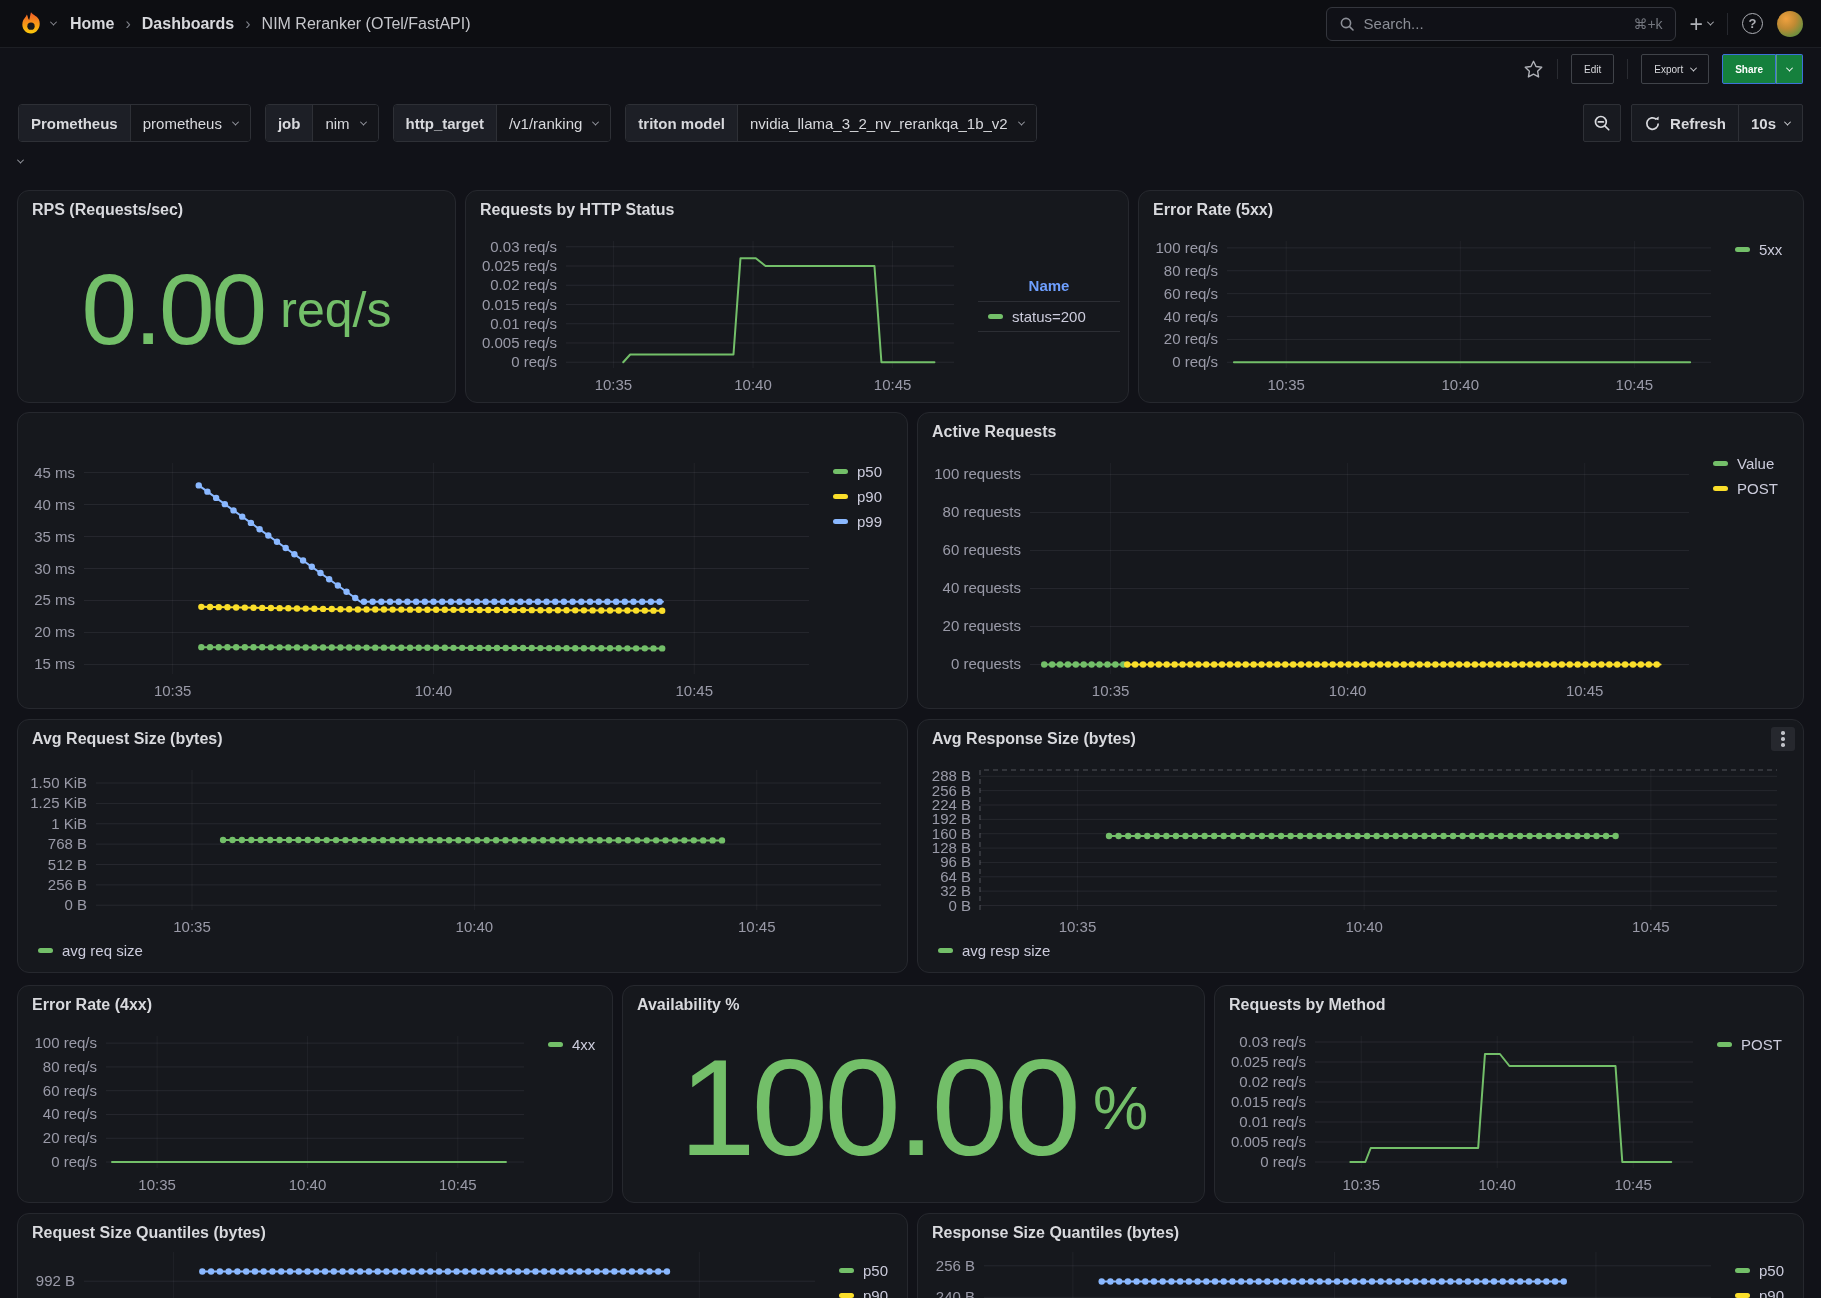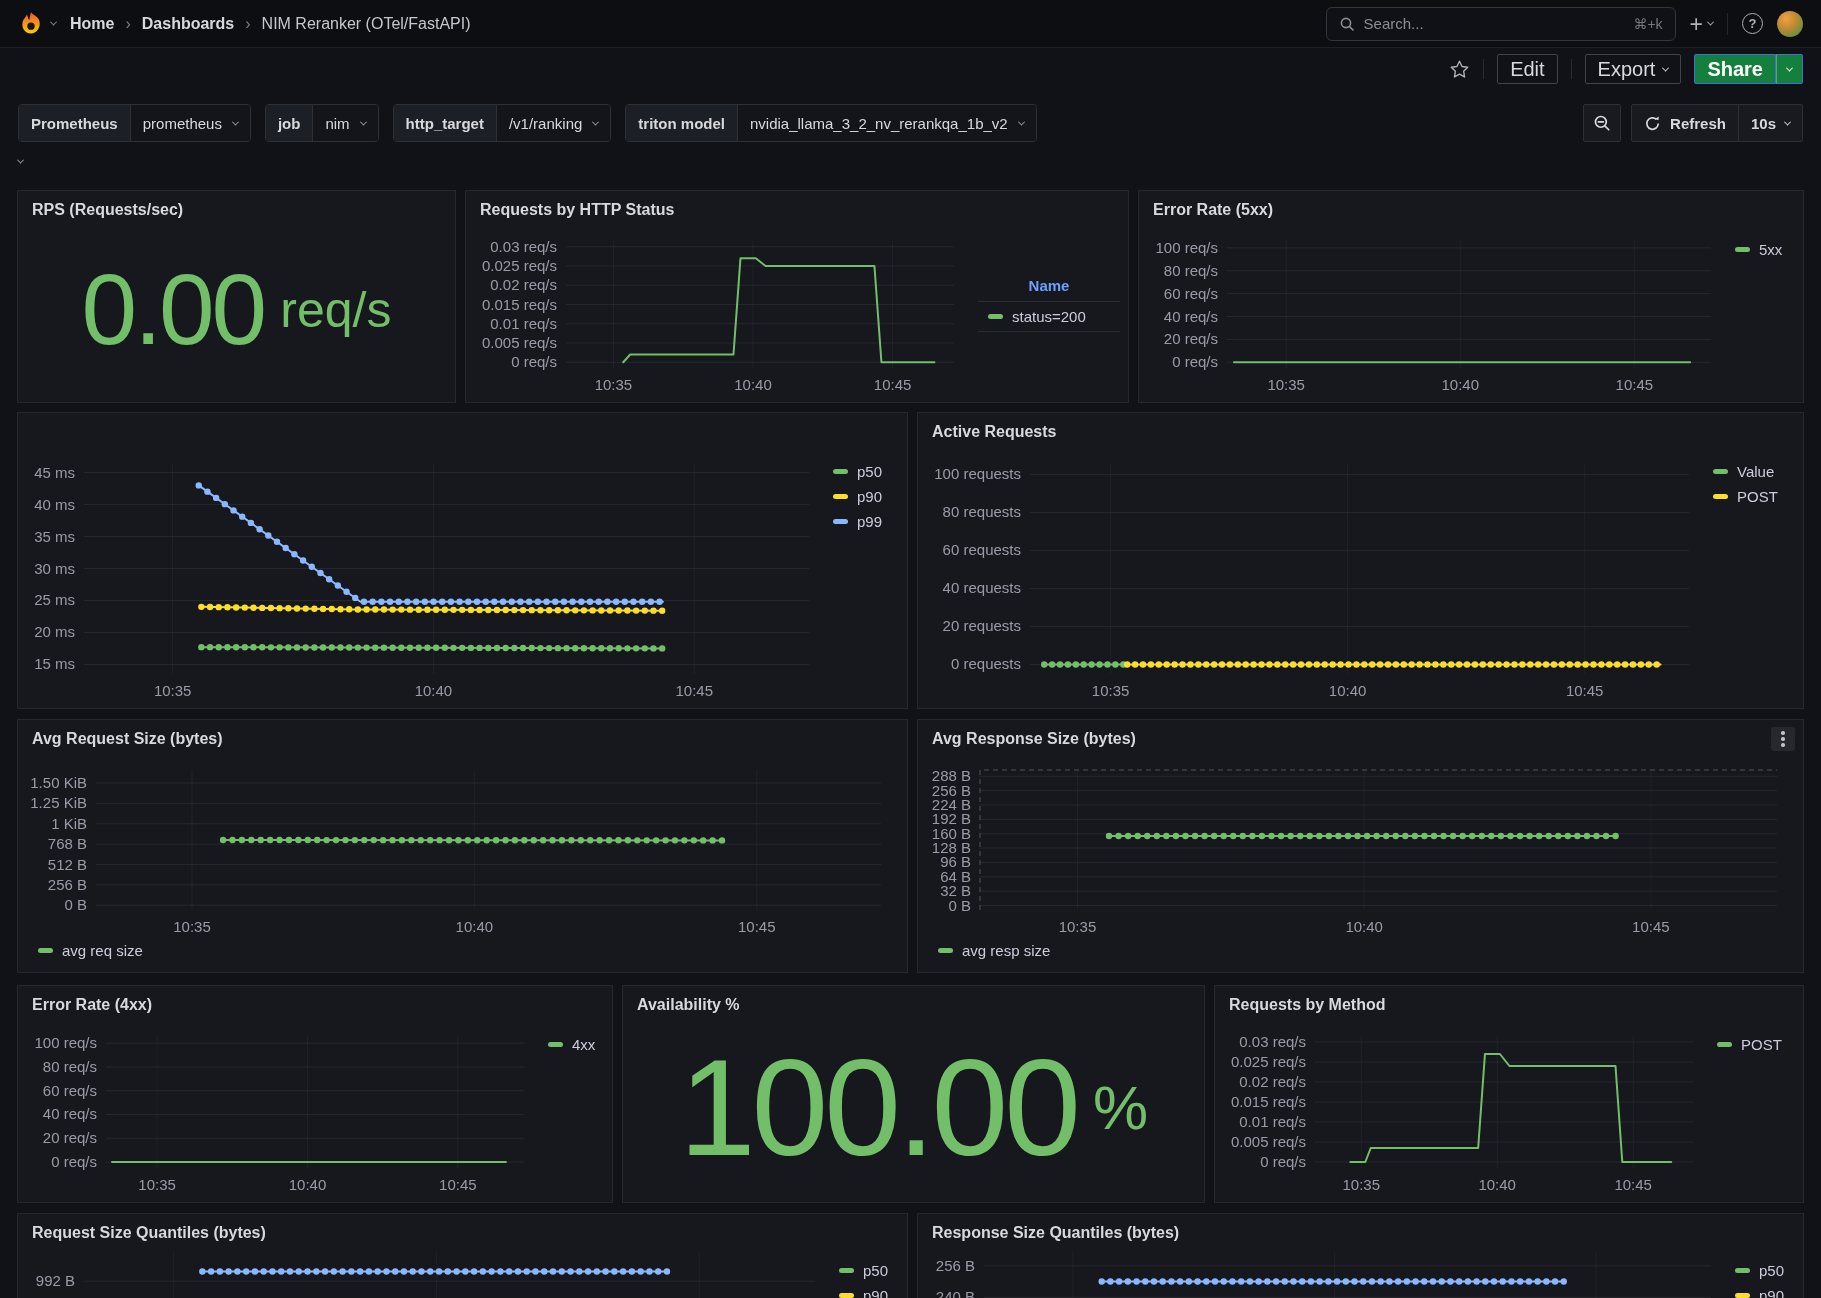--- a/index.html
+++ b/index.html
@@ -27,21 +27,21 @@
                align-items:center;justify-content:center;font-size:13px;font-weight:bold;color:#aeb0b6}
   .avatar{width:26px;height:26px;border-radius:50%;cursor:pointer;border:none;padding:0;
           background:radial-gradient(circle at 35% 30%,#f0a13f 0%,#c08a33 40%,#6f8f3e 75%,#50632d 100%)}
   .nav-divider{width:1px;height:22px;background:#26282e}
 
   
   .toolbar{height:42px;display:flex;align-items:center;justify-content:flex-end;gap:13px;padding:0 18px}
   .tb-icon{background:none;border:none;padding:0;display:flex;align-items:center;cursor:pointer}
   .tb-divider{width:1px;height:20px;background:#2a2c32}
   .btn{height:30px;padding:0 12px;border-radius:2px;background:transparent;border:1px solid #404349;
-       color:#d8d9dd;font-size:20px;display:flex;align-items:center;gap:8px;font-family:inherit;cursor:pointer}
+       color:#d8d9dd;font-size:10px;display:flex;align-items:center;gap:8px;font-family:inherit;cursor:pointer}
   .btn-primary{background:#15803d;border:1px solid #3d71d9;color:#fff;font-weight:700}
   .share-group{display:flex}
   .share-main{border-radius:2px 0 0 2px}
   .share-chev{width:27px;padding:0;justify-content:center;border-radius:0 2px 2px 0;border-left:1px solid rgba(255,255,255,.28)}
 
   
   .subbar{display:flex;align-items:flex-start;justify-content:space-between;padding:14px 18px 0}
   .vars{display:flex;gap:14px}
   .varbox{display:flex;height:38px;border:1px solid #2e3036;border-radius:4px;overflow:hidden;font-size:15px;cursor:pointer}
   .var-label{display:flex;align-items:center;padding:0 12px;background:#1d1f26;color:#d8d9dd;font-weight:700;border-right:1px solid #2e3036}
@@ -59,21 +59,21 @@
   .chv.down{transform:rotate(45deg) translate(-1px,-1px)}
   .chv.left{transform:rotate(135deg)}
   .chv.right{transform:rotate(-45deg)}
   .chv.small{width:5px;height:5px}
   .muted{color:#9da0a8}
 
   
   .rowhead{display:flex;align-items:center;gap:13px;padding:17px 18px 0;font-size:17px;font-weight:700;color:#d8d9dd;cursor:pointer}
 
   
-  .panel{position:absolute;background:#16181d;border:1px solid #26282e;border-radius:0}
+  .panel{position:absolute;background:#16181d;border:1px solid #26282e;border-radius:12px}
   .ptitle{margin:0;padding:10px 0 0 14px;font-size:16px;font-weight:600;color:#d8d9dd;white-space:nowrap}
   .chart{position:absolute;left:8px;right:8px;top:38px;bottom:4px}
   svg{display:block;font-family:inherit}
   text{font-family:"Liberation Sans","DejaVu Sans",sans-serif}
 
   .p-rps   {left:17px;  top:190px; width:439px;height:213px}
   .p-http  {left:465px; top:190px; width:664px;height:213px}
   .p-5xx   {left:1138px;top:190px; width:666px;height:213px}
   .p-lat   {left:17px;  top:412px; width:891px;height:297px}
   .p-act   {left:917px; top:412px; width:887px;height:297px}
@@ -630,21 +630,21 @@
           <circle cx="667.4829280575505" cy="213.4954954954955" r="3.2" fill="#fade2a"></circle>
           <circle cx="675.3861870503562" cy="213.4954954954955" r="3.2" fill="#fade2a"></circle>
           <circle cx="683.2894460431618" cy="213.4954954954955" r="3.2" fill="#fade2a"></circle>
           <circle cx="691.1927050359675" cy="213.4954954954955" r="3.2" fill="#fade2a"></circle>
           <circle cx="699.0959640287731" cy="213.4954954954955" r="3.2" fill="#fade2a"></circle>
           <circle cx="706.9992230215788" cy="213.4954954954955" r="3.2" fill="#fade2a"></circle>
           <circle cx="714.9024820143845" cy="213.4954954954955" r="3.2" fill="#fade2a"></circle>
           <circle cx="722.8057410071902" cy="213.4954954954955" r="3.2" fill="#fade2a"></circle>
           <circle cx="730.708999999996" cy="213.4954954954955" r="3.2" fill="#fade2a"></circle>
         </svg>
-        <div class="legend legend-right" style="width: 82px; top: 12px;">
+        <div class="legend legend-right" style="width: 82px; top: 4px;">
           <div class="lg-item">
             <span class="lg-swatch" style="background: rgb(115, 191, 105);"></span>
             <span>Value</span>
           </div>
           <div class="lg-item">
             <span class="lg-swatch" style="background: rgb(250, 222, 42);"></span>
             <span>POST</span>
           </div>
         </div>
       </div>

